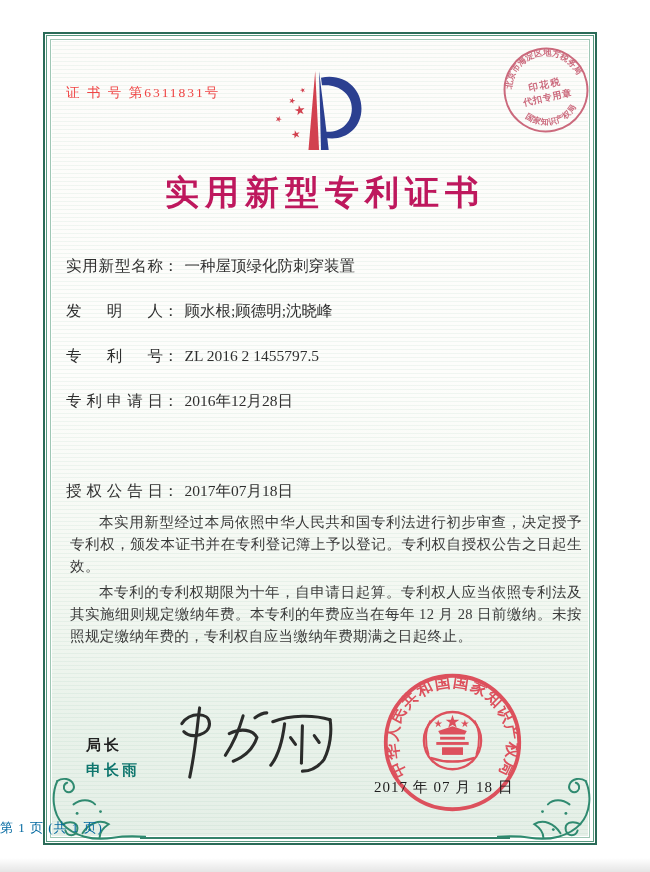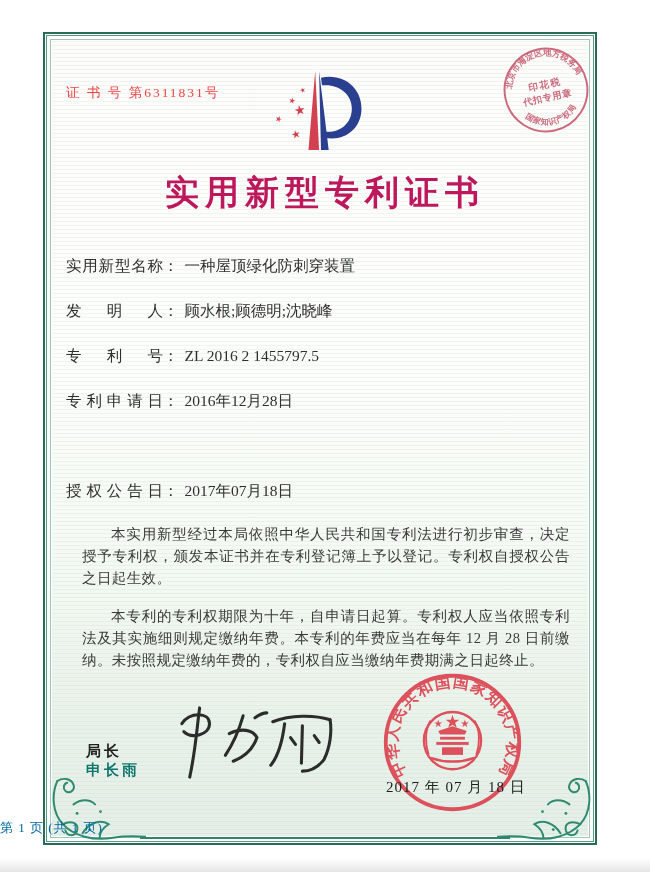--- a/index.html
+++ b/index.html
@@ -28,27 +28,27 @@
   .abs{position:absolute;}
   .cert-number{left:66px;top:84px;font-size:13.5px;letter-spacing:2px;color:#ef4444;z-index:4;}
   .logo{left:268px;top:60px;z-index:4;}
   .tax-stamp{left:500px;top:44px;z-index:5;transform:rotate(-12deg);opacity:.88;}
   .title{left:0;right:0;top:170px;text-align:center;font-size:34px;font-weight:bold;
     letter-spacing:6px;color:#be185d;z-index:4;margin:0;}
   .field{left:66px;right:60px;font-size:15.5px;color:#2f2f2f;z-index:4;white-space:nowrap;}
   .flabel{display:inline-block;width:97px;text-align:justify;text-align-last:justify;}
   .fsep{display:inline-block;margin-right:6px;}
   .body-text{left:66px;width:520px;top:507px;z-index:4;}
-  .body-text p{margin:16px;font-size:14.5px;line-height:22px;color:#3a3a3a;
+  .body-text p{margin:4px;font-size:14.5px;line-height:22px;color:#3a3a3a;
     text-align:justify;text-indent:2em;letter-spacing:0.4px;}
-  .director-title{left:86px;top:736px;font-size:15px;letter-spacing:3px;color:#222;z-index:6;font-weight:600;font-family:"Liberation Sans","DejaVu Sans",sans-serif;margin-top:6px;}
+  .director-title{left:86px;top:736px;font-size:15px;letter-spacing:3px;color:#222;z-index:6;font-weight:600;font-family:"Liberation Sans","DejaVu Sans",sans-serif;}
   .director-name{left:86px;top:761px;font-size:15px;letter-spacing:3px;color:#0f766e;z-index:6;font-weight:600;font-family:"Liberation Sans","DejaVu Sans",sans-serif;}
   .signature{left:168px;top:700px;z-index:7;}
   .office-seal{left:381px;top:671px;z-index:5;opacity:.9;}
-  .seal-date{left:374px;top:778px;font-size:15px;color:#1e1e1e;letter-spacing:1px;z-index:6;margin-left:12px;}
+  .seal-date{left:374px;top:778px;font-size:15px;color:#1e1e1e;letter-spacing:1px;z-index:6;}
   .footer{left:0;right:0;top:819px;text-align:left;font-size:13px;color:#0369a1;letter-spacing:1px;z-index:6;}
   .bottom-line{left:140px;top:837px;width:370px;height:1.5px;background:#35836b;z-index:3;}
   .flourish{z-index:3;}
   .flourish.fl-left{left:46px;top:772px;}
   .flourish.fl-right{left:497px;top:772px;transform:scaleX(-1);}
   svg text{font-family:"Liberation Serif","DejaVu Serif",serif;}
 </style>
 </head>
 <body>
 

